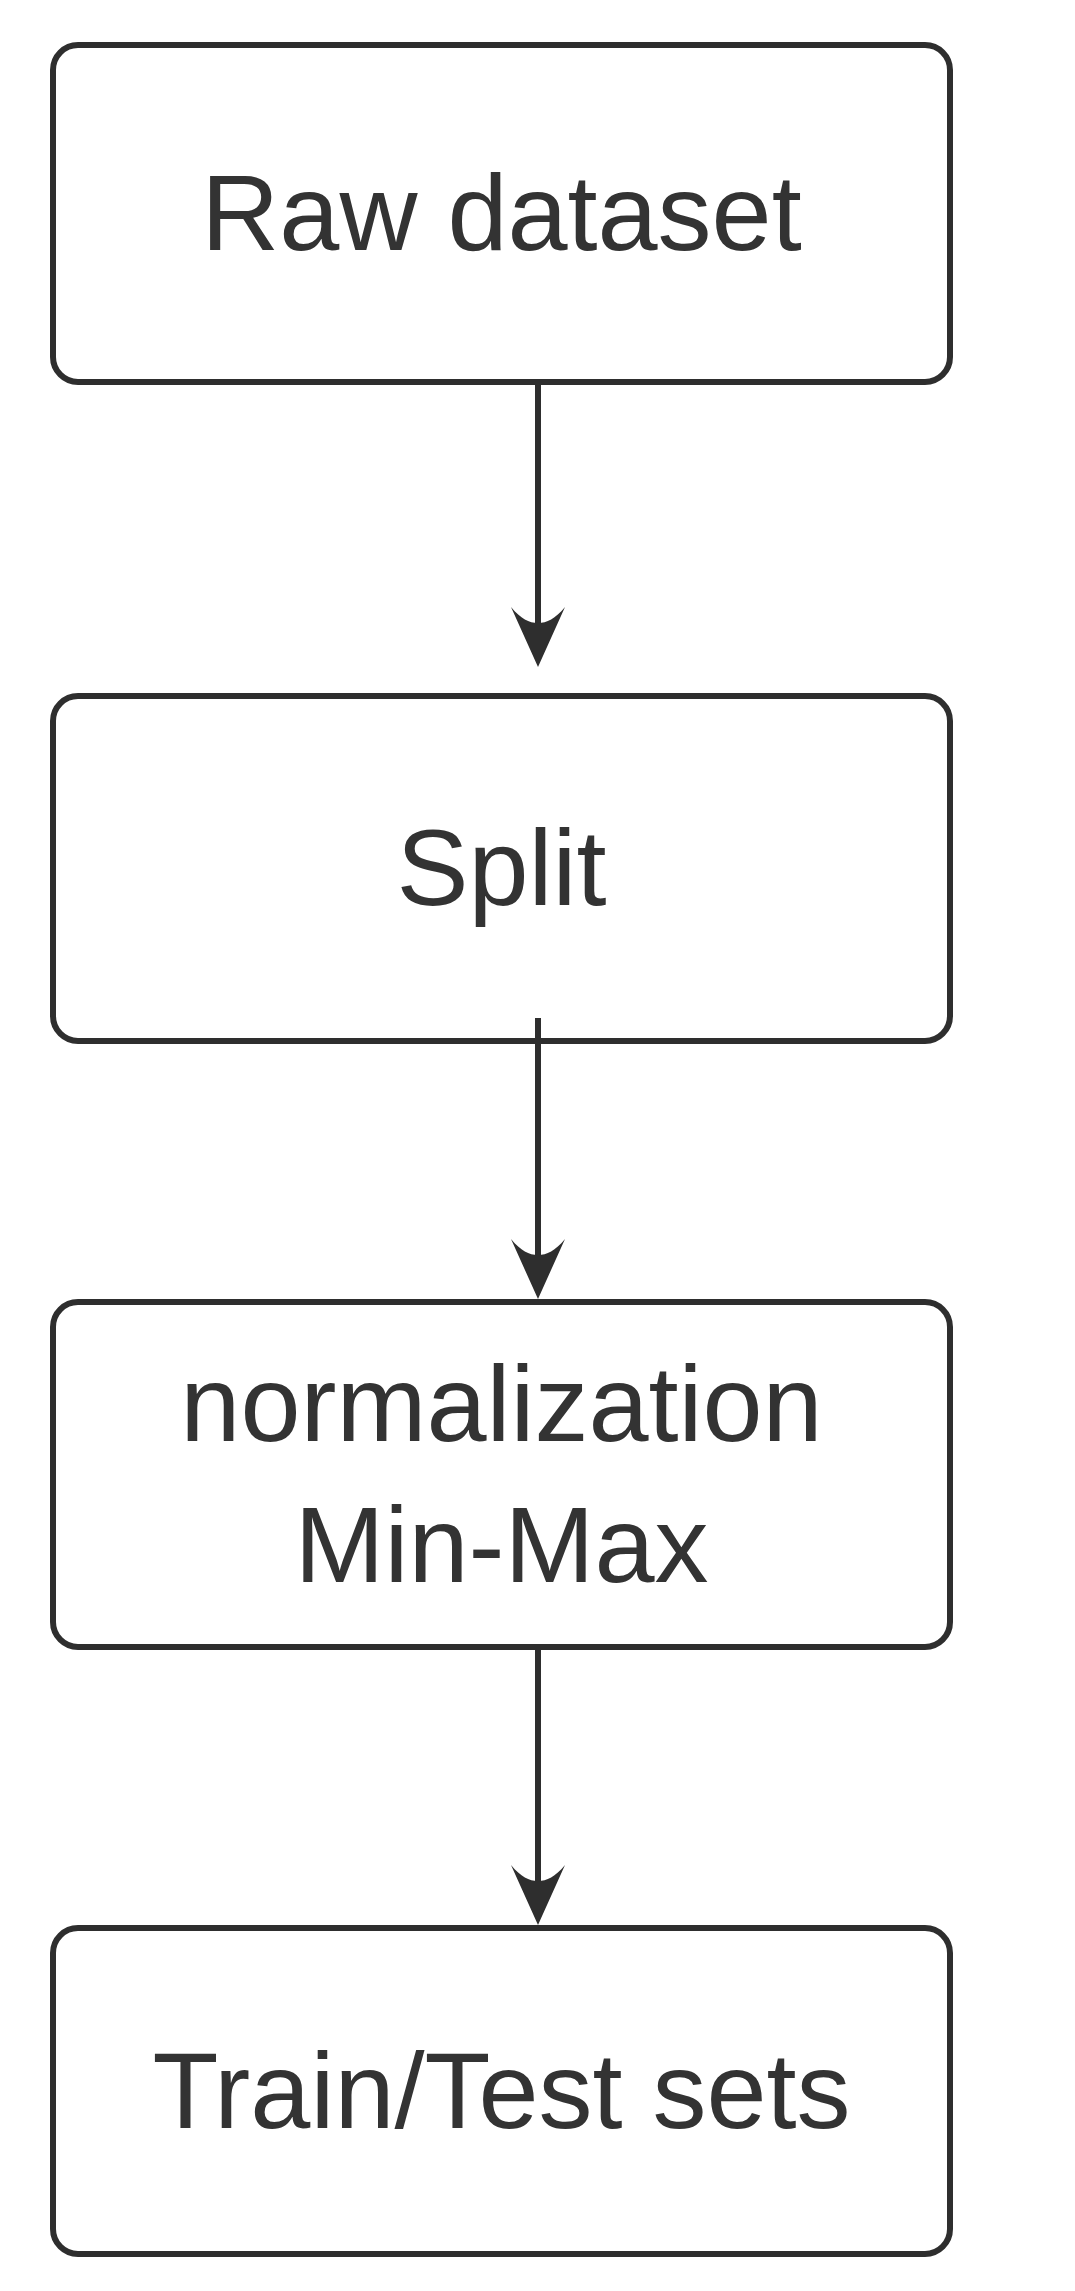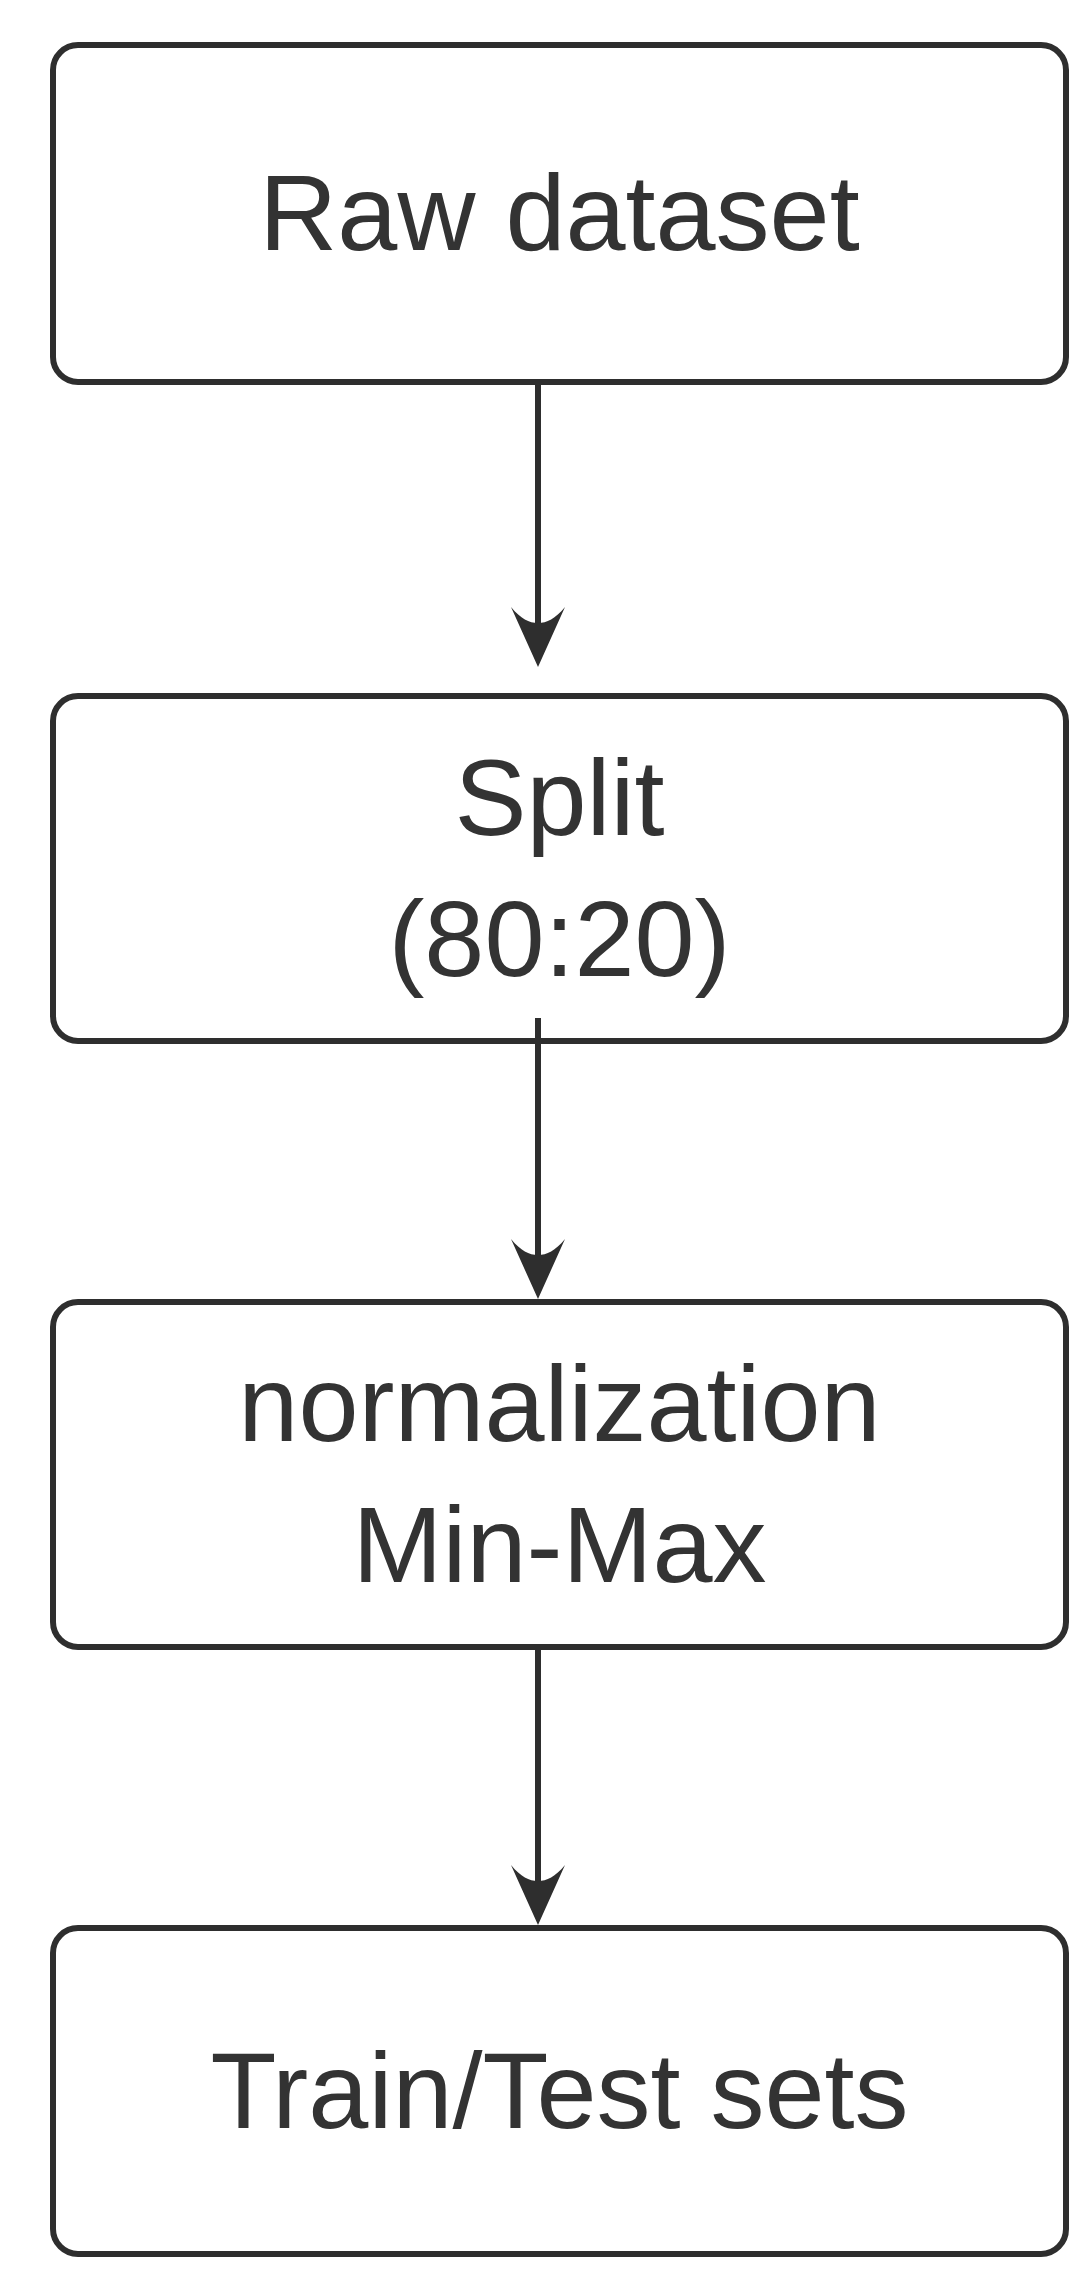--- a/index.html
+++ b/index.html
@@ -11,21 +11,21 @@
     position: relative;
     width: 1075px;
     height: 2291px;
     background: #ffffff;
     font-family: "Liberation Sans", sans-serif;
     overflow: hidden;
   }
   .node {
     position: absolute;
     left: 50px;
-    width: 1019px;
+    width: 903px;
     box-sizing: border-box;
     background: #ffffff;
     border: 6px solid #2e2e2e;
     border-radius: 28px;
     display: flex;
     flex-direction: column;
     align-items: center;
     justify-content: center;
     text-align: center;
     color: #333333;
@@ -66,21 +66,20 @@
 
   <div class="connector" id="connector-1">
     <svg viewBox="0 0 60 282">
       <line class="shaft" x1="30" y1="0" x2="30" y2="240"></line>
       <path class="head" d="M30 282 L3 222 C13 234 21 238 30 238 C39 238 47 234 57 222 Z"></path>
     </svg>
   </div>
 
   <div class="node" id="node-split">
     <span class="line">Split</span>
-    <span class="line">(80:20)</span>
   </div>
 
   <div class="connector" id="connector-2">
     <svg viewBox="0 0 60 281">
       <line class="shaft" x1="30" y1="0" x2="30" y2="239"></line>
       <path class="head" d="M30 281 L3 221 C13 233 21 237 30 237 C39 237 47 233 57 221 Z"></path>
     </svg>
   </div>
 
   <div class="node" id="node-minmax">

